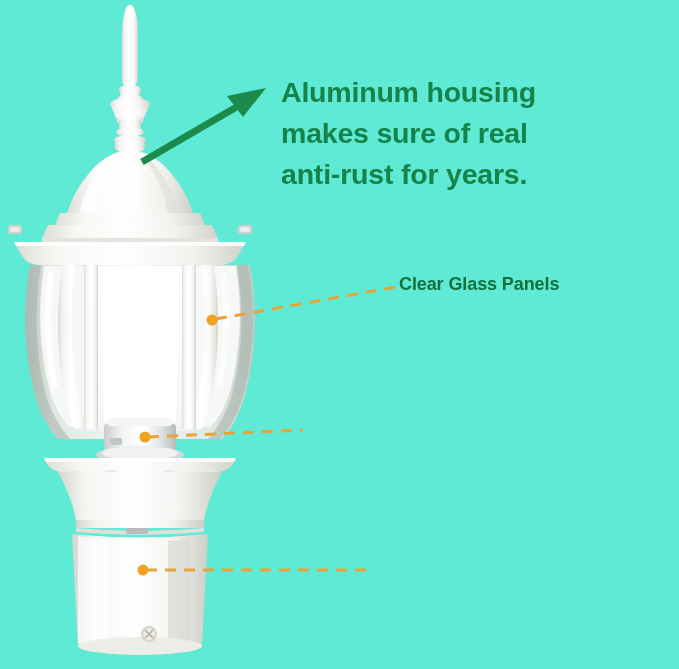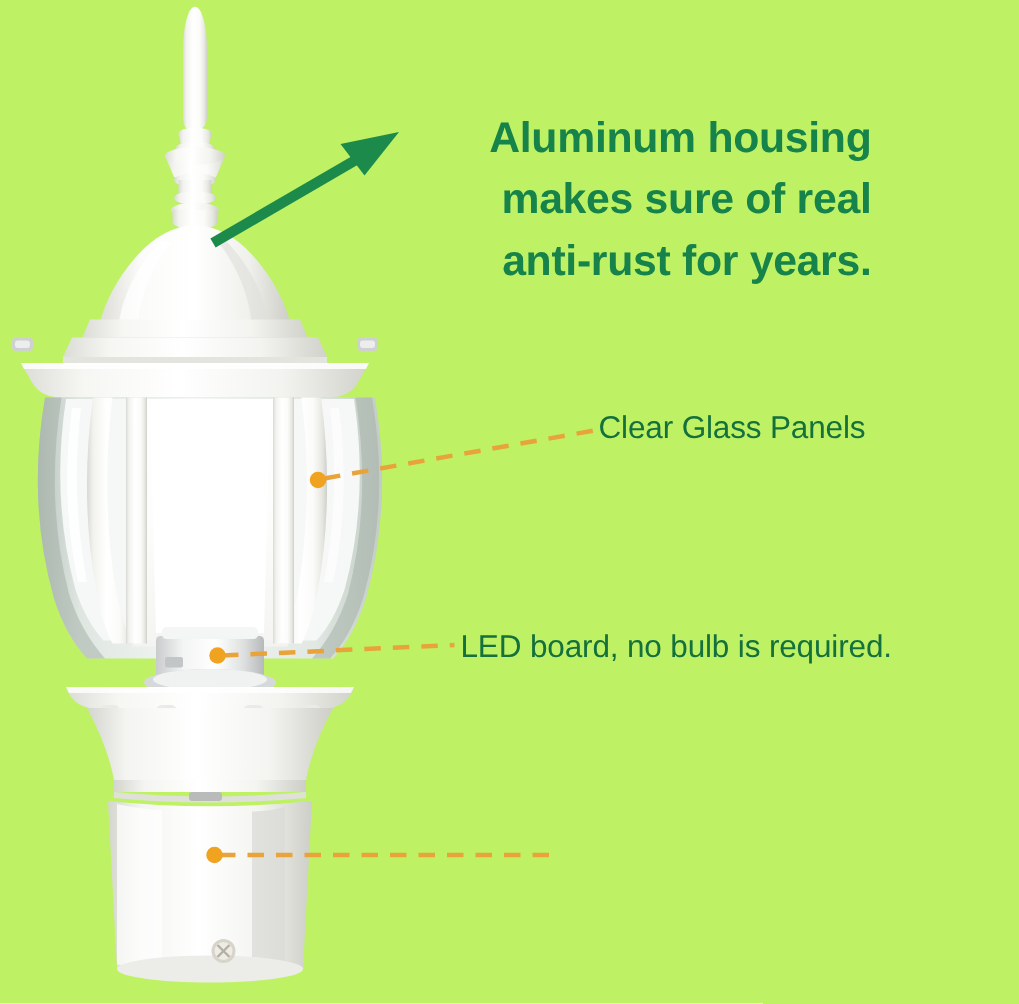--- a/index.html
+++ b/index.html
@@ -8,23 +8,22 @@
     padding: 0;
     background: #ffffff;
   }
   body {
     font-family: "Liberation Sans", sans-serif;
   }
   #stage {
     position: relative;
     width: 679px;
     height: 669px;
-    background: #bef264;
+    background: #5eead4;
     overflow: hidden;
-    text-align: right;
   }
 
   
   #product {
     position: absolute;
     left: 0;
     top: 0;
     width: 280px;
     height: 669px;
   }
@@ -37,22 +36,22 @@
     width: 300px;
     font-size: 28.5px;
     font-weight: bold;
     line-height: 41px;
     letter-spacing: -0.2px;
     color: #16834a;
     white-space: pre-line;
   }
   .label {
     position: absolute;
-    font-size: 21px;
-    font-weight: normal;
+    font-size: 18px;
+    font-weight: bold;
     color: #14703c;
     white-space: nowrap;
     letter-spacing: -0.1px;
   }
   #label-glass { left: 399px; top: 274px; }
   #label-led   { left: 307px; top: 420px; }
   #label-base  { left: 369px; top: 556px; }
 
   
   #leaders {
@@ -241,16 +240,15 @@
       <circle cx="143" cy="570" r="5.5" fill="#f0a320"></circle>
     </g>
   </svg>
 
   <div class="headline">Aluminum housing
 makes sure of real
 anti-rust for years.</div>
 
   <div class="label" id="label-glass">Clear Glass Panels</div>
 
-  <div class="label" id="label-led">LED board, no bulb is required.</div>
 
 
 </div>
 
 </body></html>

